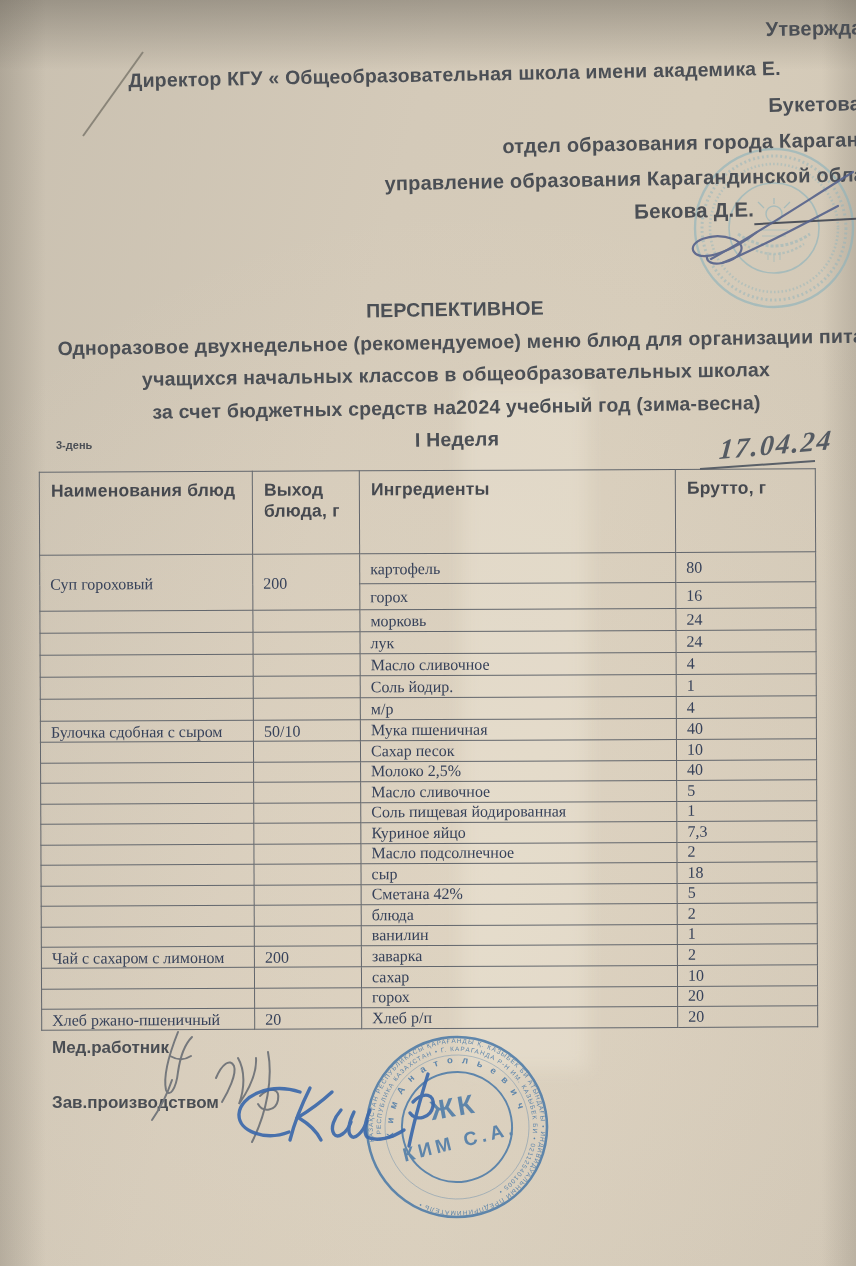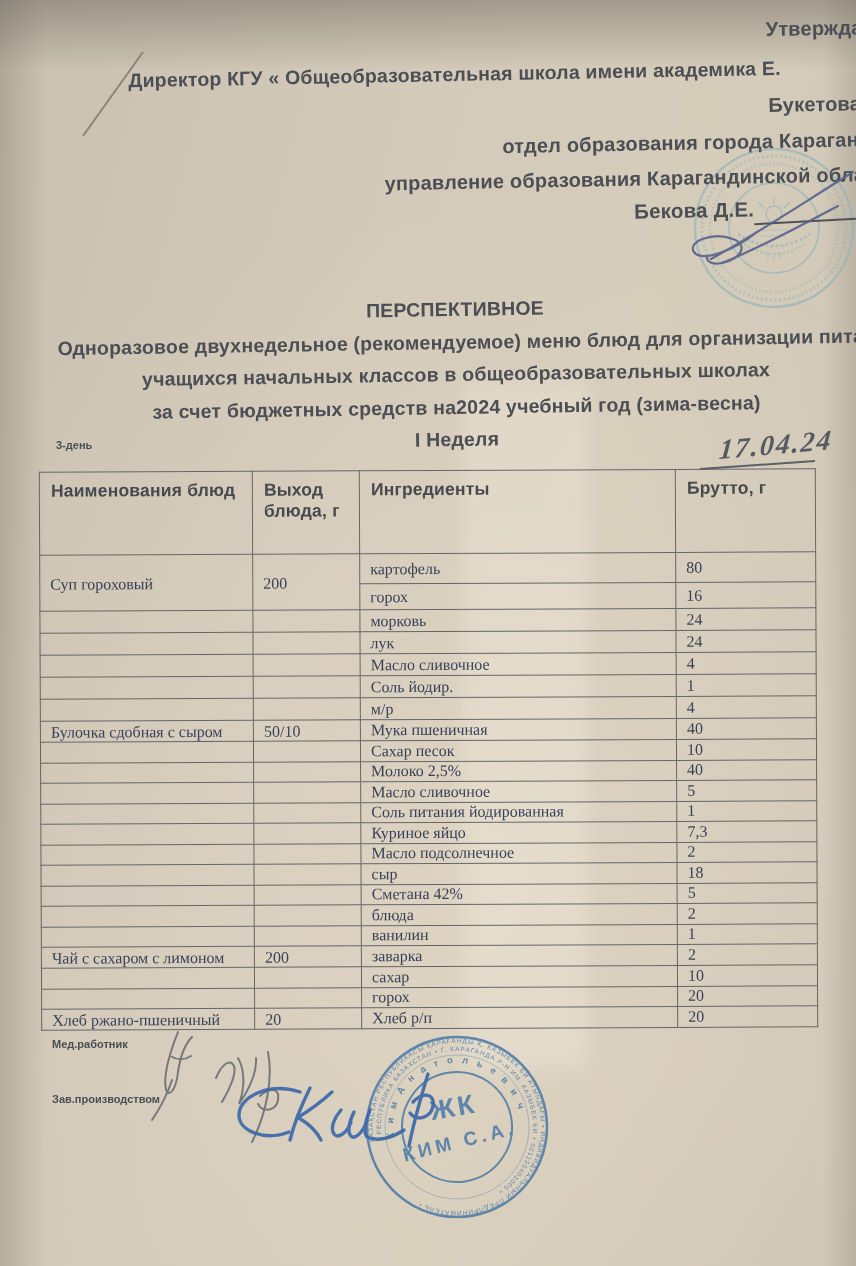--- a/index.html
+++ b/index.html
@@ -51,21 +51,21 @@
     font-size:17.5px;font-weight:bold;color:#46494f;text-align:left;
     vertical-align:top;padding:8px 6px 8px 11px;height:66px;letter-spacing:.2px;
   }
   #menu-table td{
     font-family:"Liberation Serif",serif;font-size:16px;color:#37425a;
     padding:0 6px 0 10px;vertical-align:middle;white-space:nowrap;overflow:hidden;
   }
   .dish-cell,.yield-cell{vertical-align:top;padding-top:2px !important;}
 
   
-  .footer-label{position:absolute;font-weight:bold;font-size:11px;color:#4a4e54;}
+  .footer-label{position:absolute;font-weight:bold;font-size:17px;color:#4a4e54;}
   #med-label{left:52px;top:1038px;}
   #zav-label{left:52px;top:1072px;margin-top:21px;}
 
   svg text{font-family:"Liberation Sans",sans-serif;}
   .pen-overlay,.stamp{position:absolute;pointer-events:none;}
 </style>
 </head>
 <body>
 
 <div id="frame">
@@ -187,21 +187,21 @@
         </tr>
         <tr style="height: 20.5px;">
           <td class="dish-cell"></td>
           <td class="yield-cell"></td>
           <td class="ing-cell">Масло сливочное</td>
           <td class="brutto-cell">5</td>
         </tr>
         <tr style="height: 20.5px;">
           <td class="dish-cell"></td>
           <td class="yield-cell"></td>
-          <td class="ing-cell">Соль питания йодированная</td>
+          <td class="ing-cell">Соль пищевая йодированная</td>
           <td class="brutto-cell">1</td>
         </tr>
         <tr style="height: 20.5px;">
           <td class="dish-cell"></td>
           <td class="yield-cell"></td>
           <td class="ing-cell">Куриное яйцо</td>
           <td class="brutto-cell">7,3</td>
         </tr>
         <tr style="height: 20.5px;">
           <td class="dish-cell"></td>

